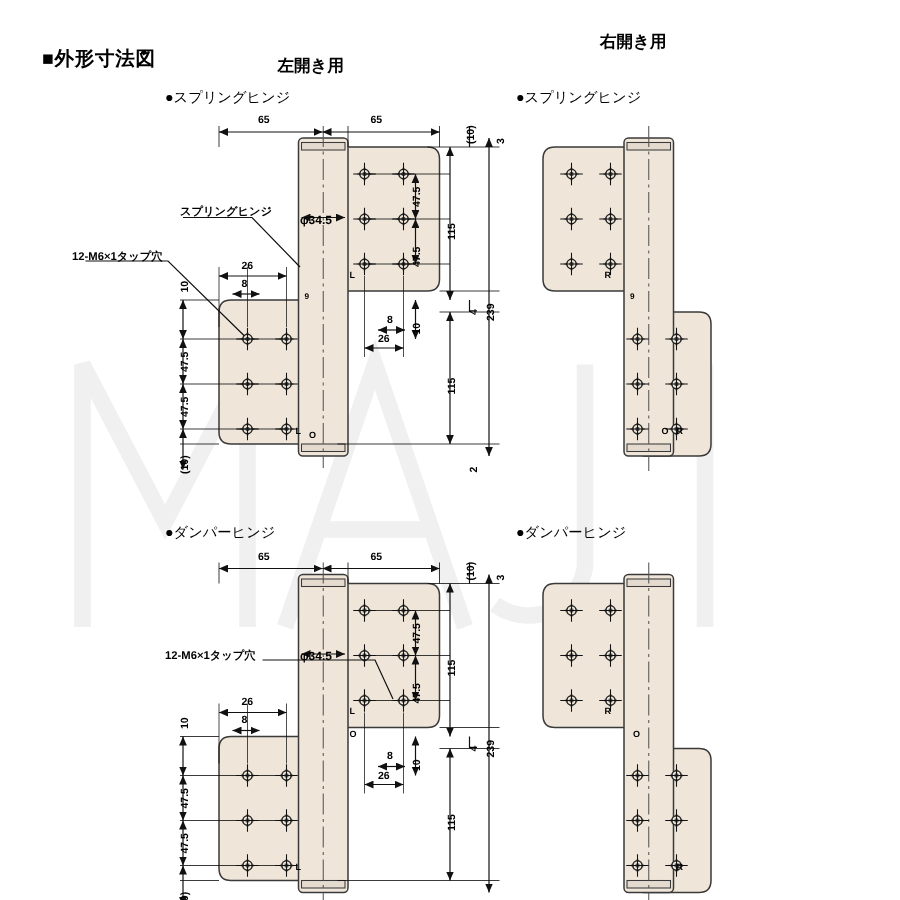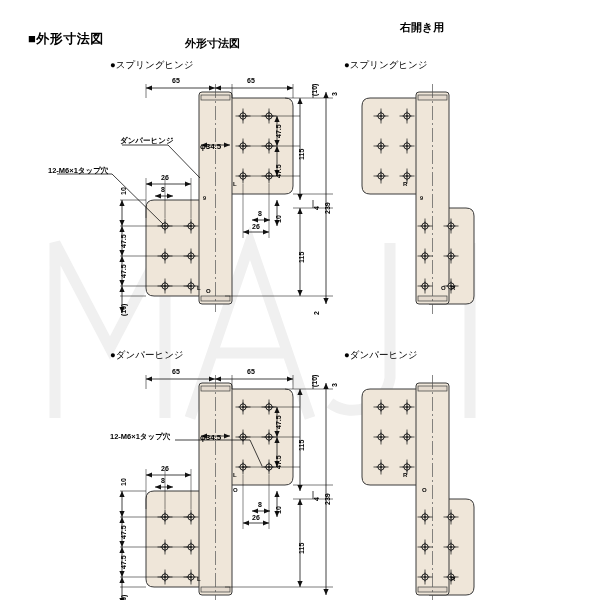--- a/index.html
+++ b/index.html
@@ -43,21 +43,21 @@
       <path d="M190 400 L250 225 L310 400 M212 335 L288 335"></path>
 
       <path d="M390 225 L390 360 A38 38 0 0 1 330 385"></path>
 
       <path d="M470 225 L470 400"></path>
     </g>
   </svg>
 
   <div class="title">■外形寸法図</div>
 
-  <div class="colhead" style="left:185px;top:18px;">外形寸法図</div>
+  <div class="colhead" style="left:185px;top:18px;">左開き用</div>
   <div class="colhead" style="left:400px;top:2px;">右開き用</div>
 
   <div class="secthead" style="left:110px;top:41px;">●スプリングヒンジ</div>
   <div class="secthead" style="left:344px;top:41px;">●スプリングヒンジ</div>
   <div class="secthead" style="left:110px;top:331px;">●ダンパーヒンジ</div>
   <div class="secthead" style="left:344px;top:331px;">●ダンパーヒンジ</div>
 
   <svg style="position:absolute;left:0;top:0;" width="600" height="600" viewBox="0 0 600 600" xmlns="http://www.w3.org/2000/svg">
     <defs>
       <marker id="ar" markerWidth="7" markerHeight="7" refX="6" refY="2.6" orient="auto" markerUnits="userSpaceOnUse">
@@ -359,21 +359,21 @@
   <div class="lblv" style="left:120px;top:177px;">10</div>
   <div class="lblv" style="left:120px;top:230px;">47.5</div>
   <div class="lblv" style="left:120px;top:260px;">47.5</div>
   <div class="lblv" style="left:120px;top:298px;">(10)</div>
 
   <div class="lbl" style="left:161px;top:156px;">26</div>
   <div class="lbl" style="left:161px;top:168px;">8</div>
   <div class="lbl" style="left:252px;top:205px;">26</div>
   <div class="lbl" style="left:258px;top:192px;">8</div>
 
-  <div class="note" style="left:120px;top:118px;">ダンパーヒンジ</div>
+  <div class="note" style="left:120px;top:118px;">スプリングヒンジ</div>
   <div class="note" style="left:48px;top:148px;">12-M6×1タップ穴</div>
 
   <div class="tiny" style="left:233px;top:163px;">L</div>
   <div class="tiny" style="left:197px;top:267px;">L</div>
   <div class="tiny" style="left:206px;top:270px;">O</div>
   <div class="tiny" style="left:203px;top:177px;font-size:5.5px;">9</div>
 
   <div class="lbl" style="left:172px;top:350px;">65</div>
   <div class="lbl" style="left:247px;top:350px;">65</div>
   <div class="lblv" style="left:311px;top:369px;">(10)</div>

